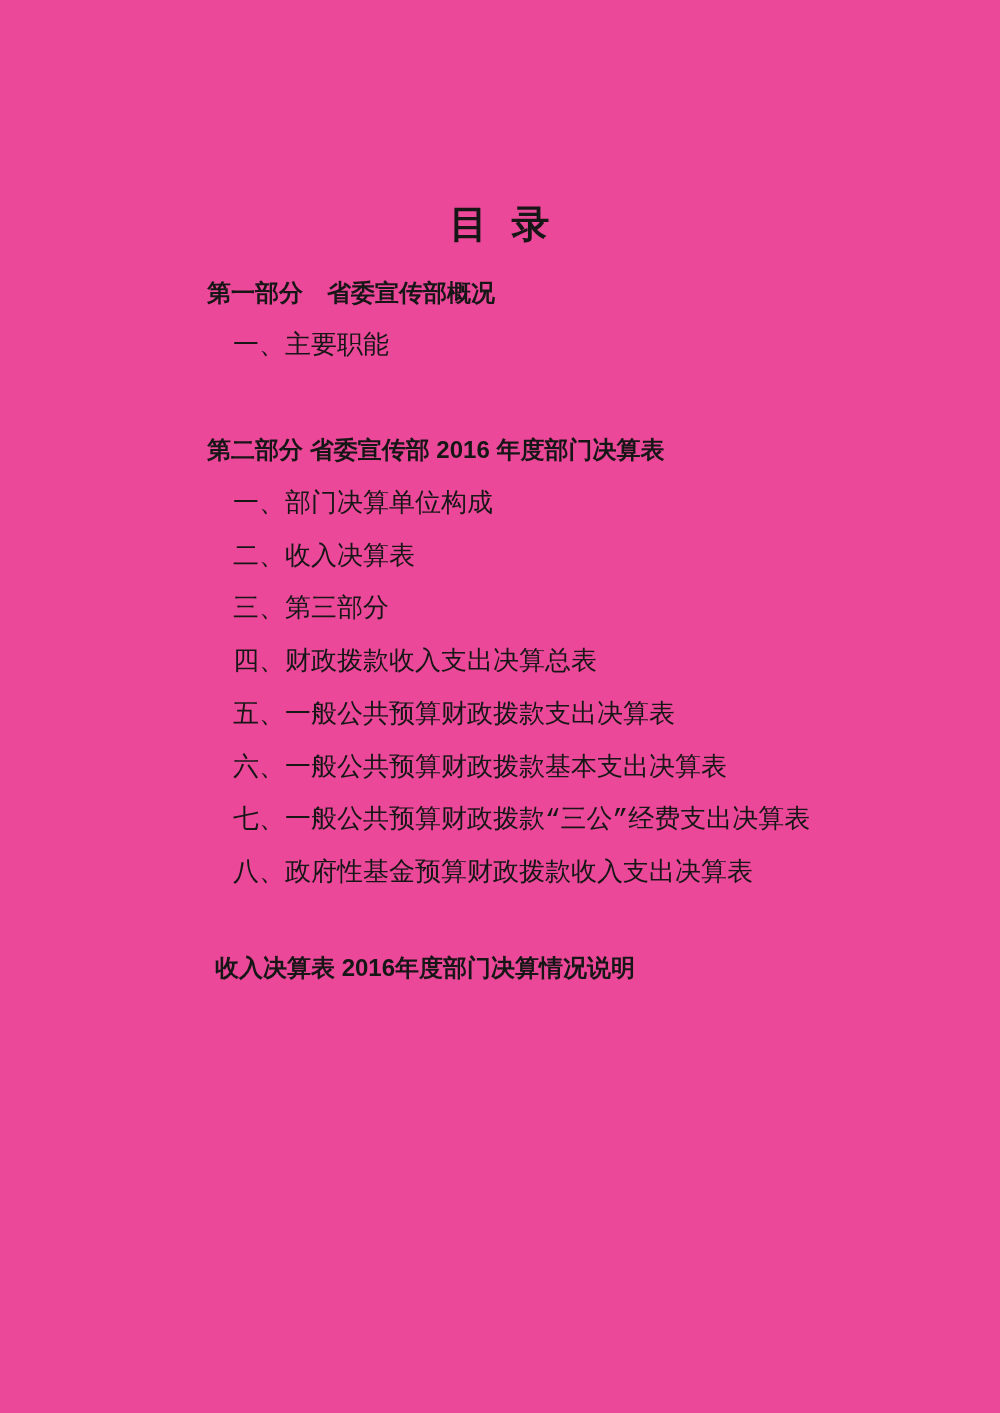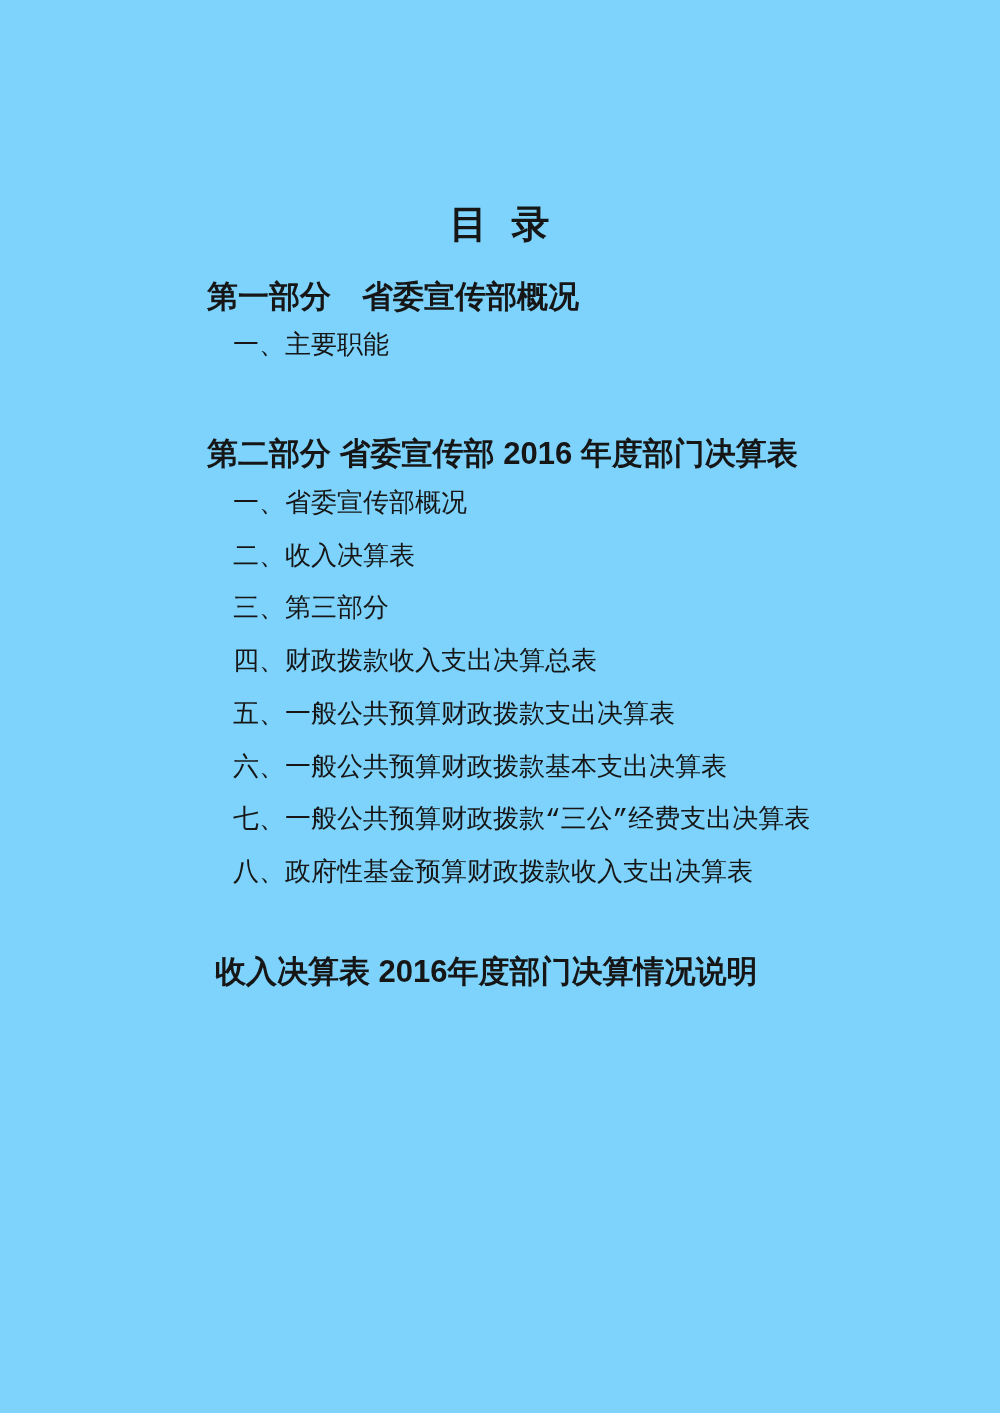--- a/index.html
+++ b/index.html
@@ -4,21 +4,21 @@
 <style>
   html, body {
     margin: 0;
     padding: 0;
     background: #ffffff;
   }
   .page {
     position: relative;
     width: 1000px;
     height: 1413px;
-    background: #7dd3fc;
+    background: #ec4899;
     overflow: hidden;
     color: #161616;
   }
   .doc-title {
     position: absolute;
     top: 205px;
     left: 0;
     width: 1000px;
     text-align: center;
     font-family: "Liberation Sans", "DejaVu Sans", sans-serif;
@@ -26,21 +26,21 @@
     font-size: 38px;
     line-height: 1;
     white-space: pre;
     letter-spacing: 1px;
   }
   .heading {
     position: absolute;
     left: 207px;
     font-family: "Liberation Sans", "DejaVu Sans", sans-serif;
     font-weight: 700;
-    font-size: 31px;
+    font-size: 24px;
     line-height: 1;
     white-space: pre;
   }
   .heading.lower {
     left: 215px;
     font-weight: 600;
   }
   .item {
     position: absolute;
     left: 233px;
@@ -58,21 +58,21 @@
 
   <div class="doc-title">目  录</div>
 
   <div class="heading" style="top:281px">第一部分　省委宣传部概况</div>
 
   <div class="item" style="top:333px">一、主要职能</div>
 
 
   <div class="heading" style="top:438px">第二部分 省委宣传部 2016 年度部门决算表</div>
 
-  <div class="item" style="top:491px">一、省委宣传部概况</div>
+  <div class="item" style="top:491px">一、部门决算单位构成</div>
 
   <div class="item" style="top:544px">二、收入决算表</div>
 
   <div class="item" style="top:596px">三、第三部分</div>
 
   <div class="item" style="top:649px">四、财政拨款收入支出决算总表</div>
 
   <div class="item" style="top:702px">五、一般公共预算财政拨款支出决算表</div>
 
   <div class="item" style="top:755px">六、一般公共预算财政拨款基本支出决算表</div>

